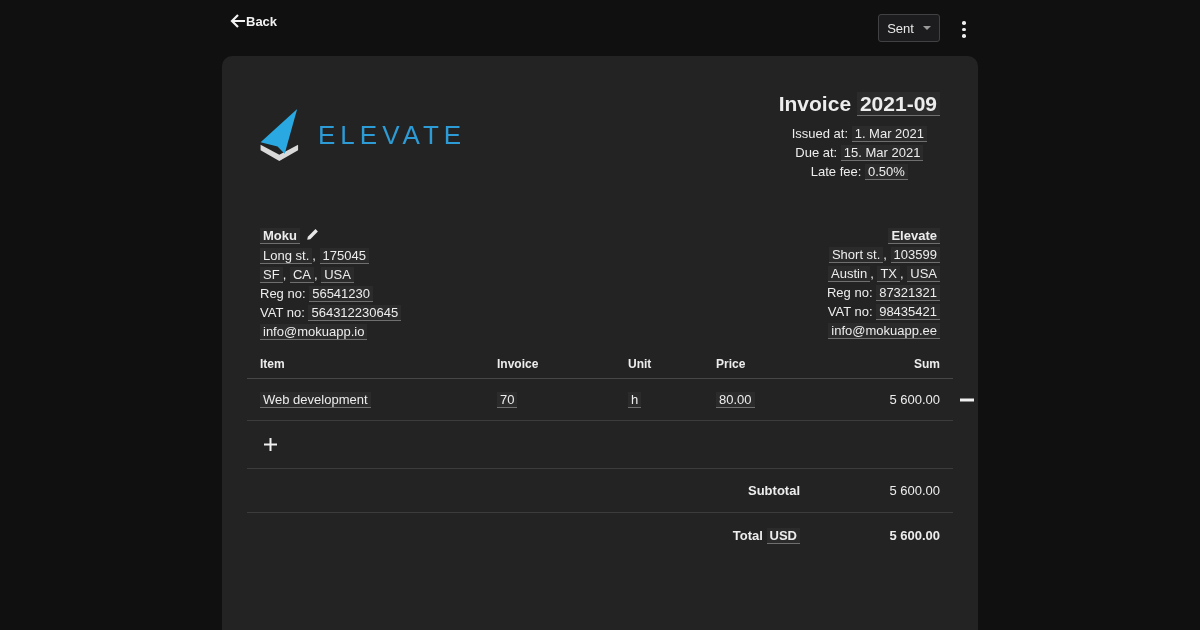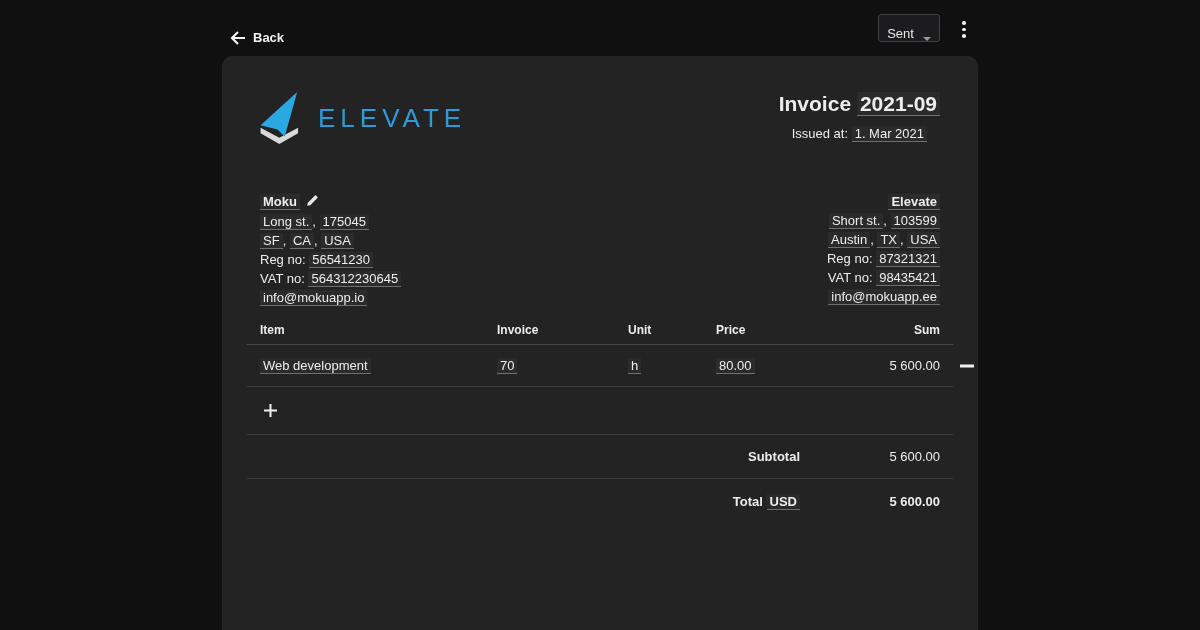--- a/index.html
+++ b/index.html
@@ -6,29 +6,29 @@
   html,body { width:1200px; height:630px; overflow:hidden; }
   body {
     background:#101010;
     font-family:"Liberation Sans","DejaVu Sans",sans-serif;
     color:#ededed;
     font-size:13px;
   }
   
   .topbar { position:relative; height:56px; }
   .back-btn {
-    position:absolute; left:230px; top:30px;
-    display:flex; align-items:center; gap:7px;
+    position:absolute; left:230px; top:14px;
+    display:flex; 
     font-weight:700; font-size:13px; color:#f2f2f2; cursor:pointer;
   }
   .status-select {
     position:absolute; left:878px; top:14px;
     width:62px; height:28px;
     background:#1c1c1e; border:1px solid #414144; border-radius:3px;
-    display:flex; align-items:flex-end; justify-content:center; gap:9px;
+    display:flex; align-items:center; justify-content:center; gap:9px;
     font-size:13px; color:#e8e8e8; cursor:pointer;
   }
   .caret-down {
     width:0; height:0;
     border-left:4px solid transparent; border-right:4px solid transparent;
     border-top:4px solid #9a9a9a;
   }
   .kebab {
     position:absolute; left:958px; top:19px;
     display:flex; flex-direction:column; gap:3px; padding:2px 4px; cursor:pointer;
@@ -137,20 +137,28 @@
 
     <div class="invoice-head">
       <div class="invoice-title">
         <span>Invoice</span>
         <span class="field">2021-09</span>
       </div>
       <div class="meta-line">
         <span>Issued at:</span>
         <span class="field">1. Mar 2021</span>
       </div>
+      <div class="meta-line">
+        <span>Due at:</span>
+        <span class="field">15. Mar 2021</span>
+      </div>
+      <div class="meta-line">
+        <span>Late fee:</span>
+        <span class="field">0.50%</span>
+      </div>
     </div>
   </div>
 
   <div class="parties">
 
     <div class="party">
       <div>
         <span class="field party-name">Moku</span><span class="edit-icon-wrap"><svg width="13" height="13" viewBox="0 0 14 14">
               <path d="M10.2 1.2 L12.8 3.8 L4.6 12 L1.3 12.7 L2 9.4 Z" fill="#e8e8e8"></path>
             </svg></span>

